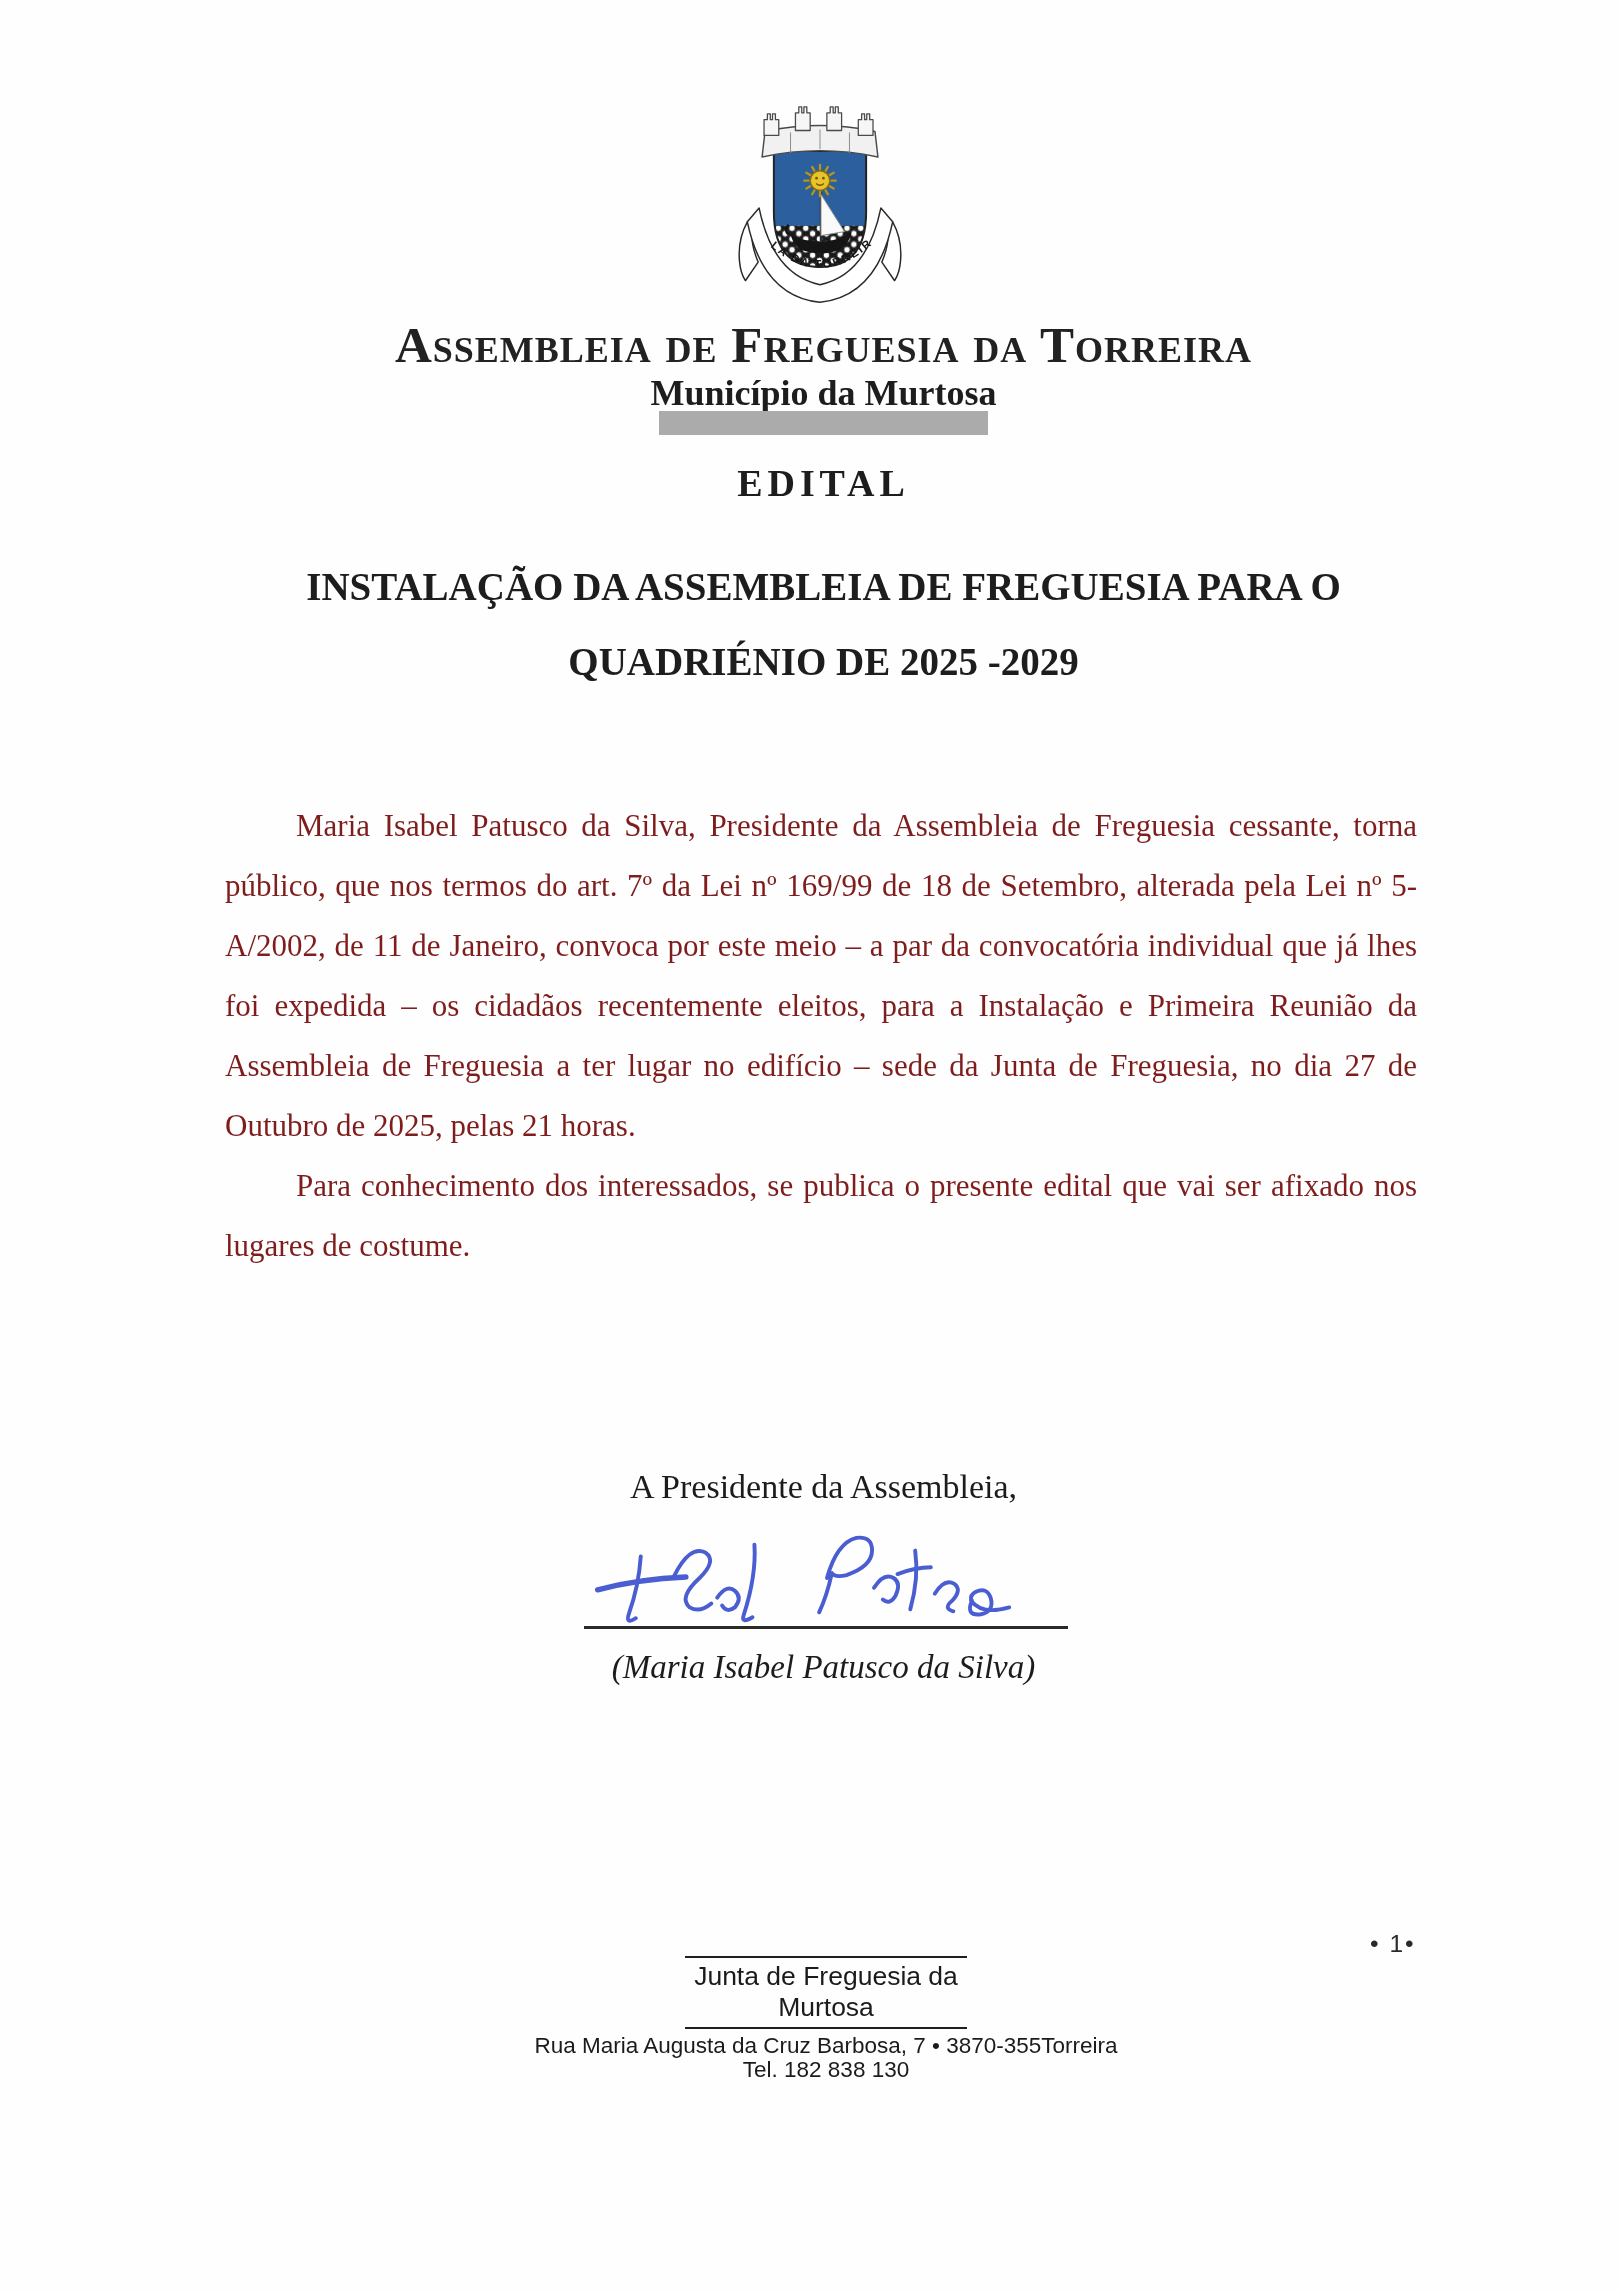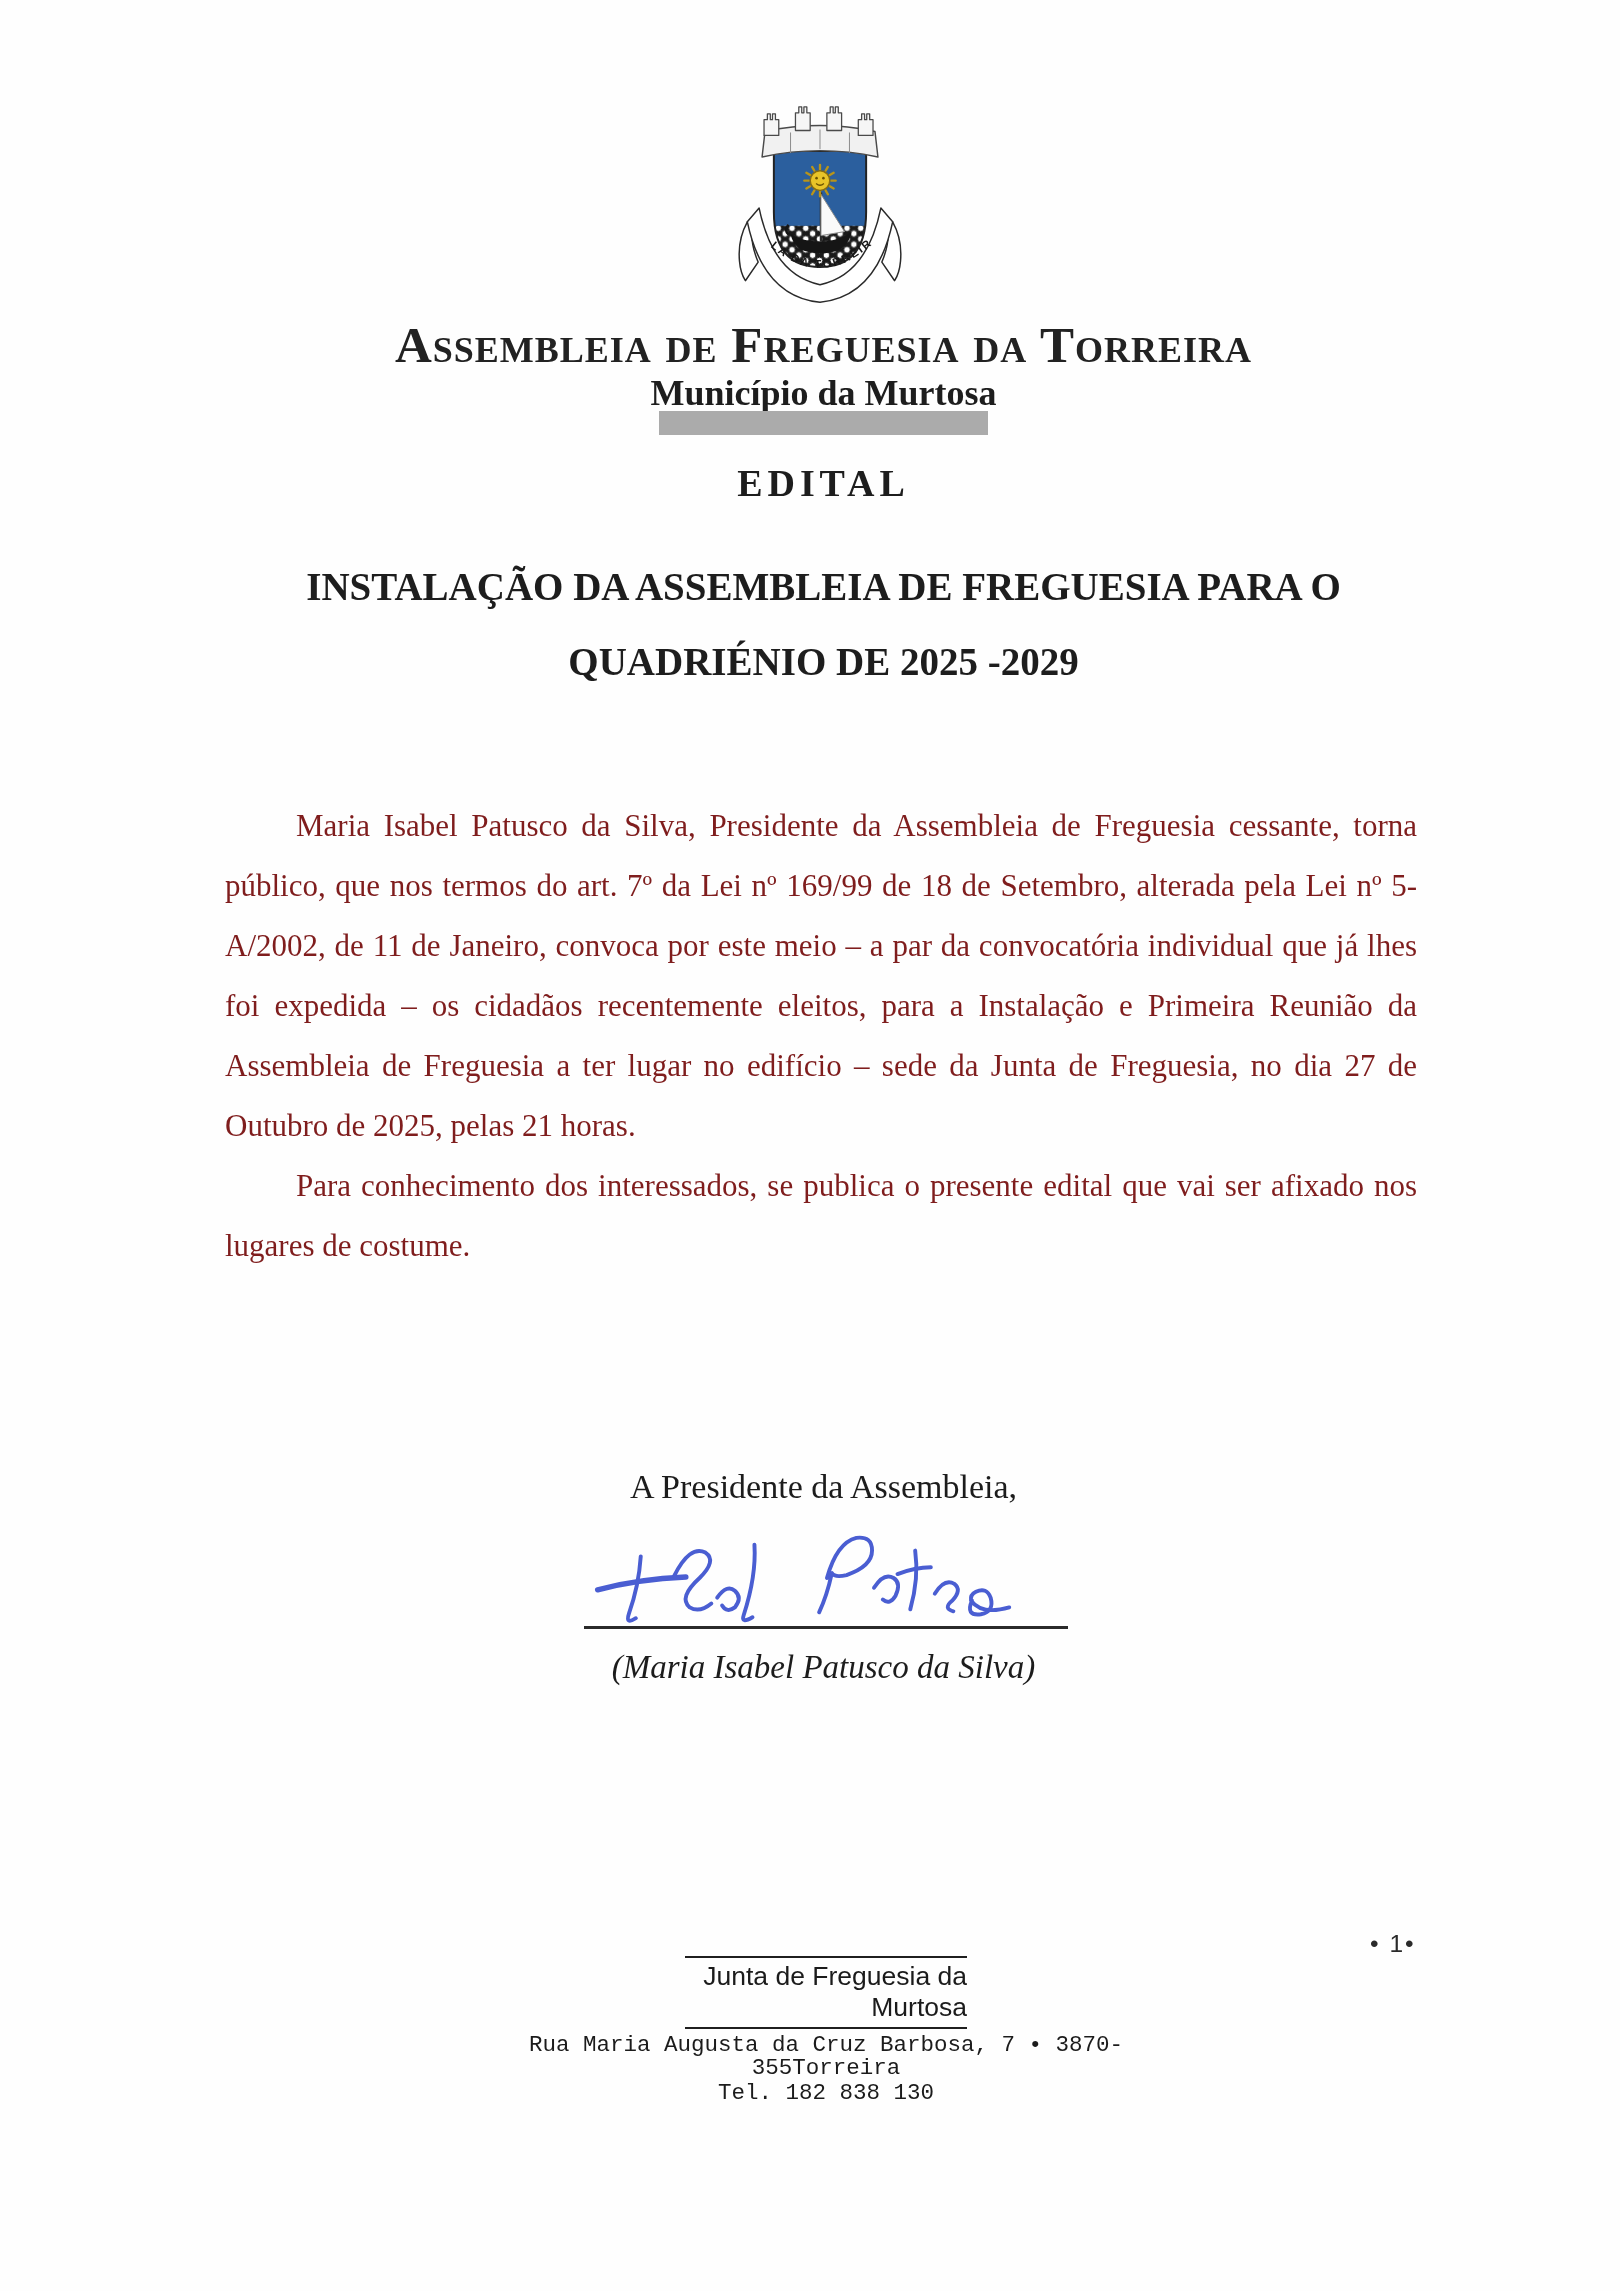--- a/index.html
+++ b/index.html
@@ -52,24 +52,24 @@
     font-family:"Liberation Sans", sans-serif;font-size:24.5px;color:#2a2a2a;letter-spacing:2px;
   }
   .footer{
     position:absolute;left:488px;top:1956px;width:676px;text-align:center;
     font-family:"Liberation Sans", sans-serif;color:#1b1b1b;
   }
   .org-block{
     margin:0 auto;width:282px;
     border-top:2.9px solid #1f1f1f;border-bottom:2.9px solid #1f1f1f;
     padding:2.9px 0 3.9px 0;
-    font-size:26.5px;line-height:31px;text-align:right;
+    font-size:26.5px;line-height:31px;
   }
   .contact{margin-top:4.9px;font-size:22.5px;line-height:23.5px;}
-  .contact .row{margin-top:1px;font-family:Liberation Mono, monospace;}
+  .contact .row{margin-top:1px;}
   .email-line a{color:#2979d0;text-decoration:underline;}
   .email-line .sep{display:inline-block;margin:0 21.6px;}
 </style>
 </head>
 <body>
 
 <div class="page">
 
   <svg class="crest" viewBox="0 0 176 220" aria-hidden="true">
     <defs>

